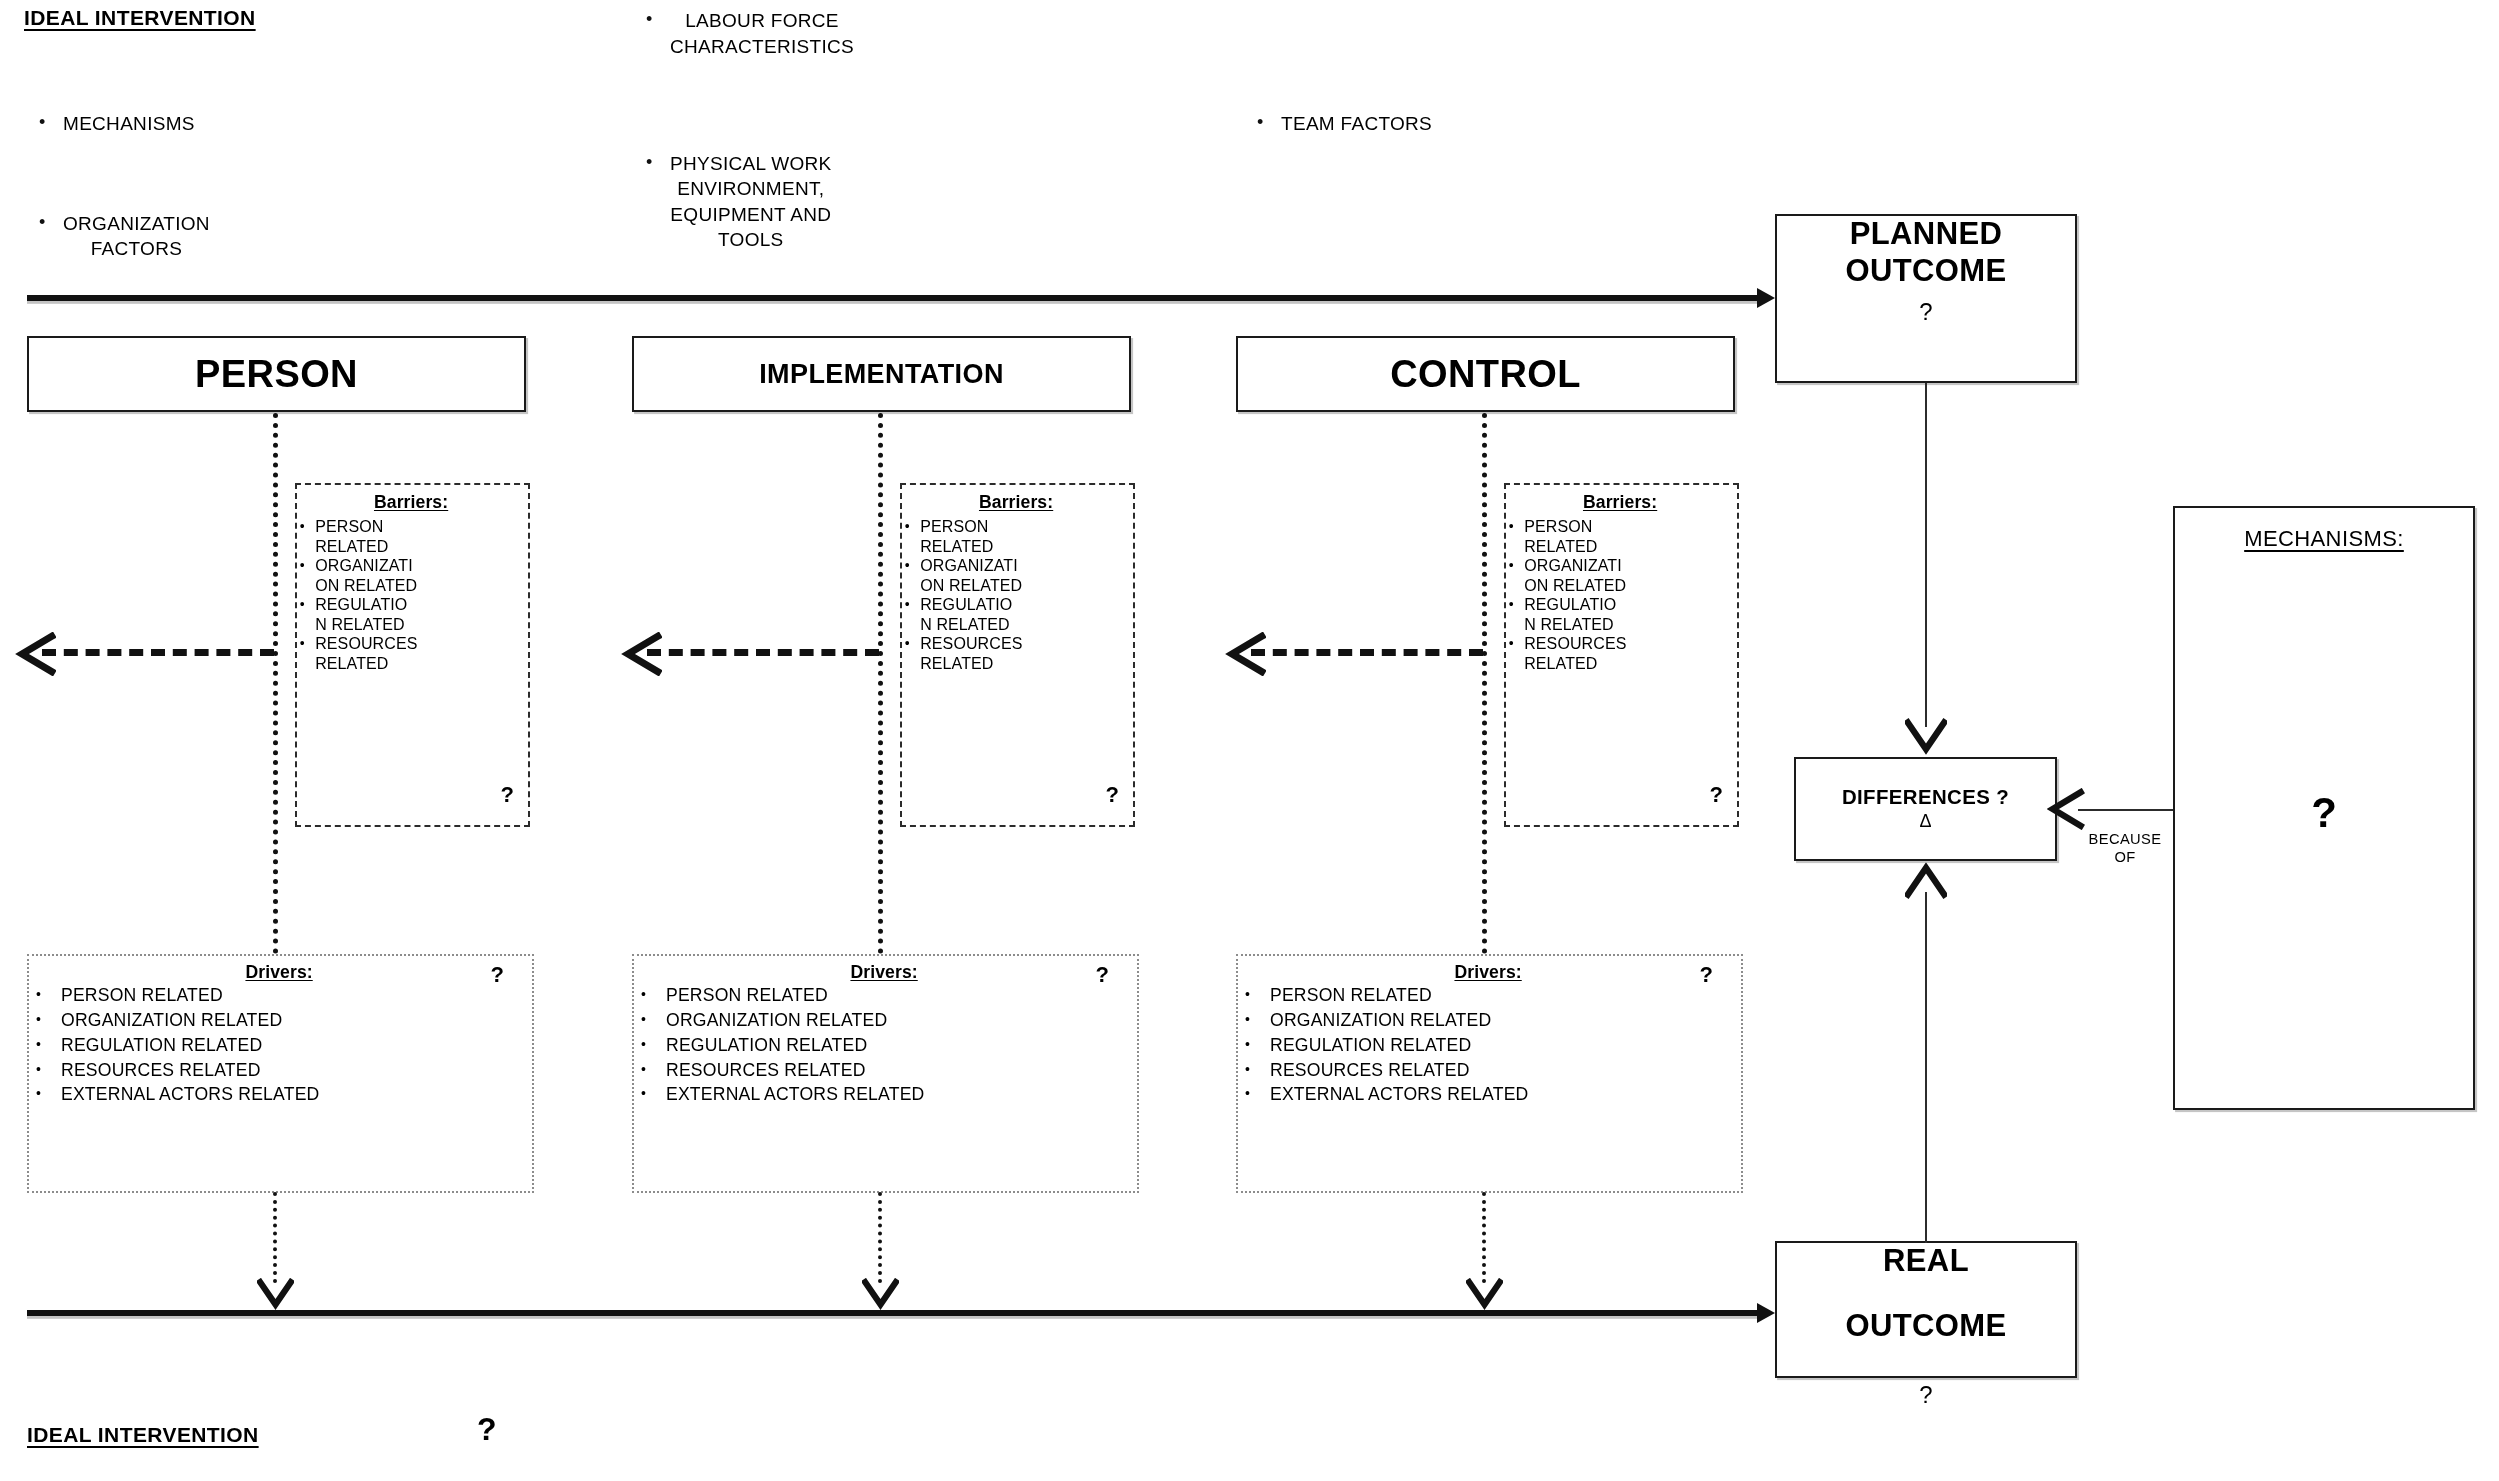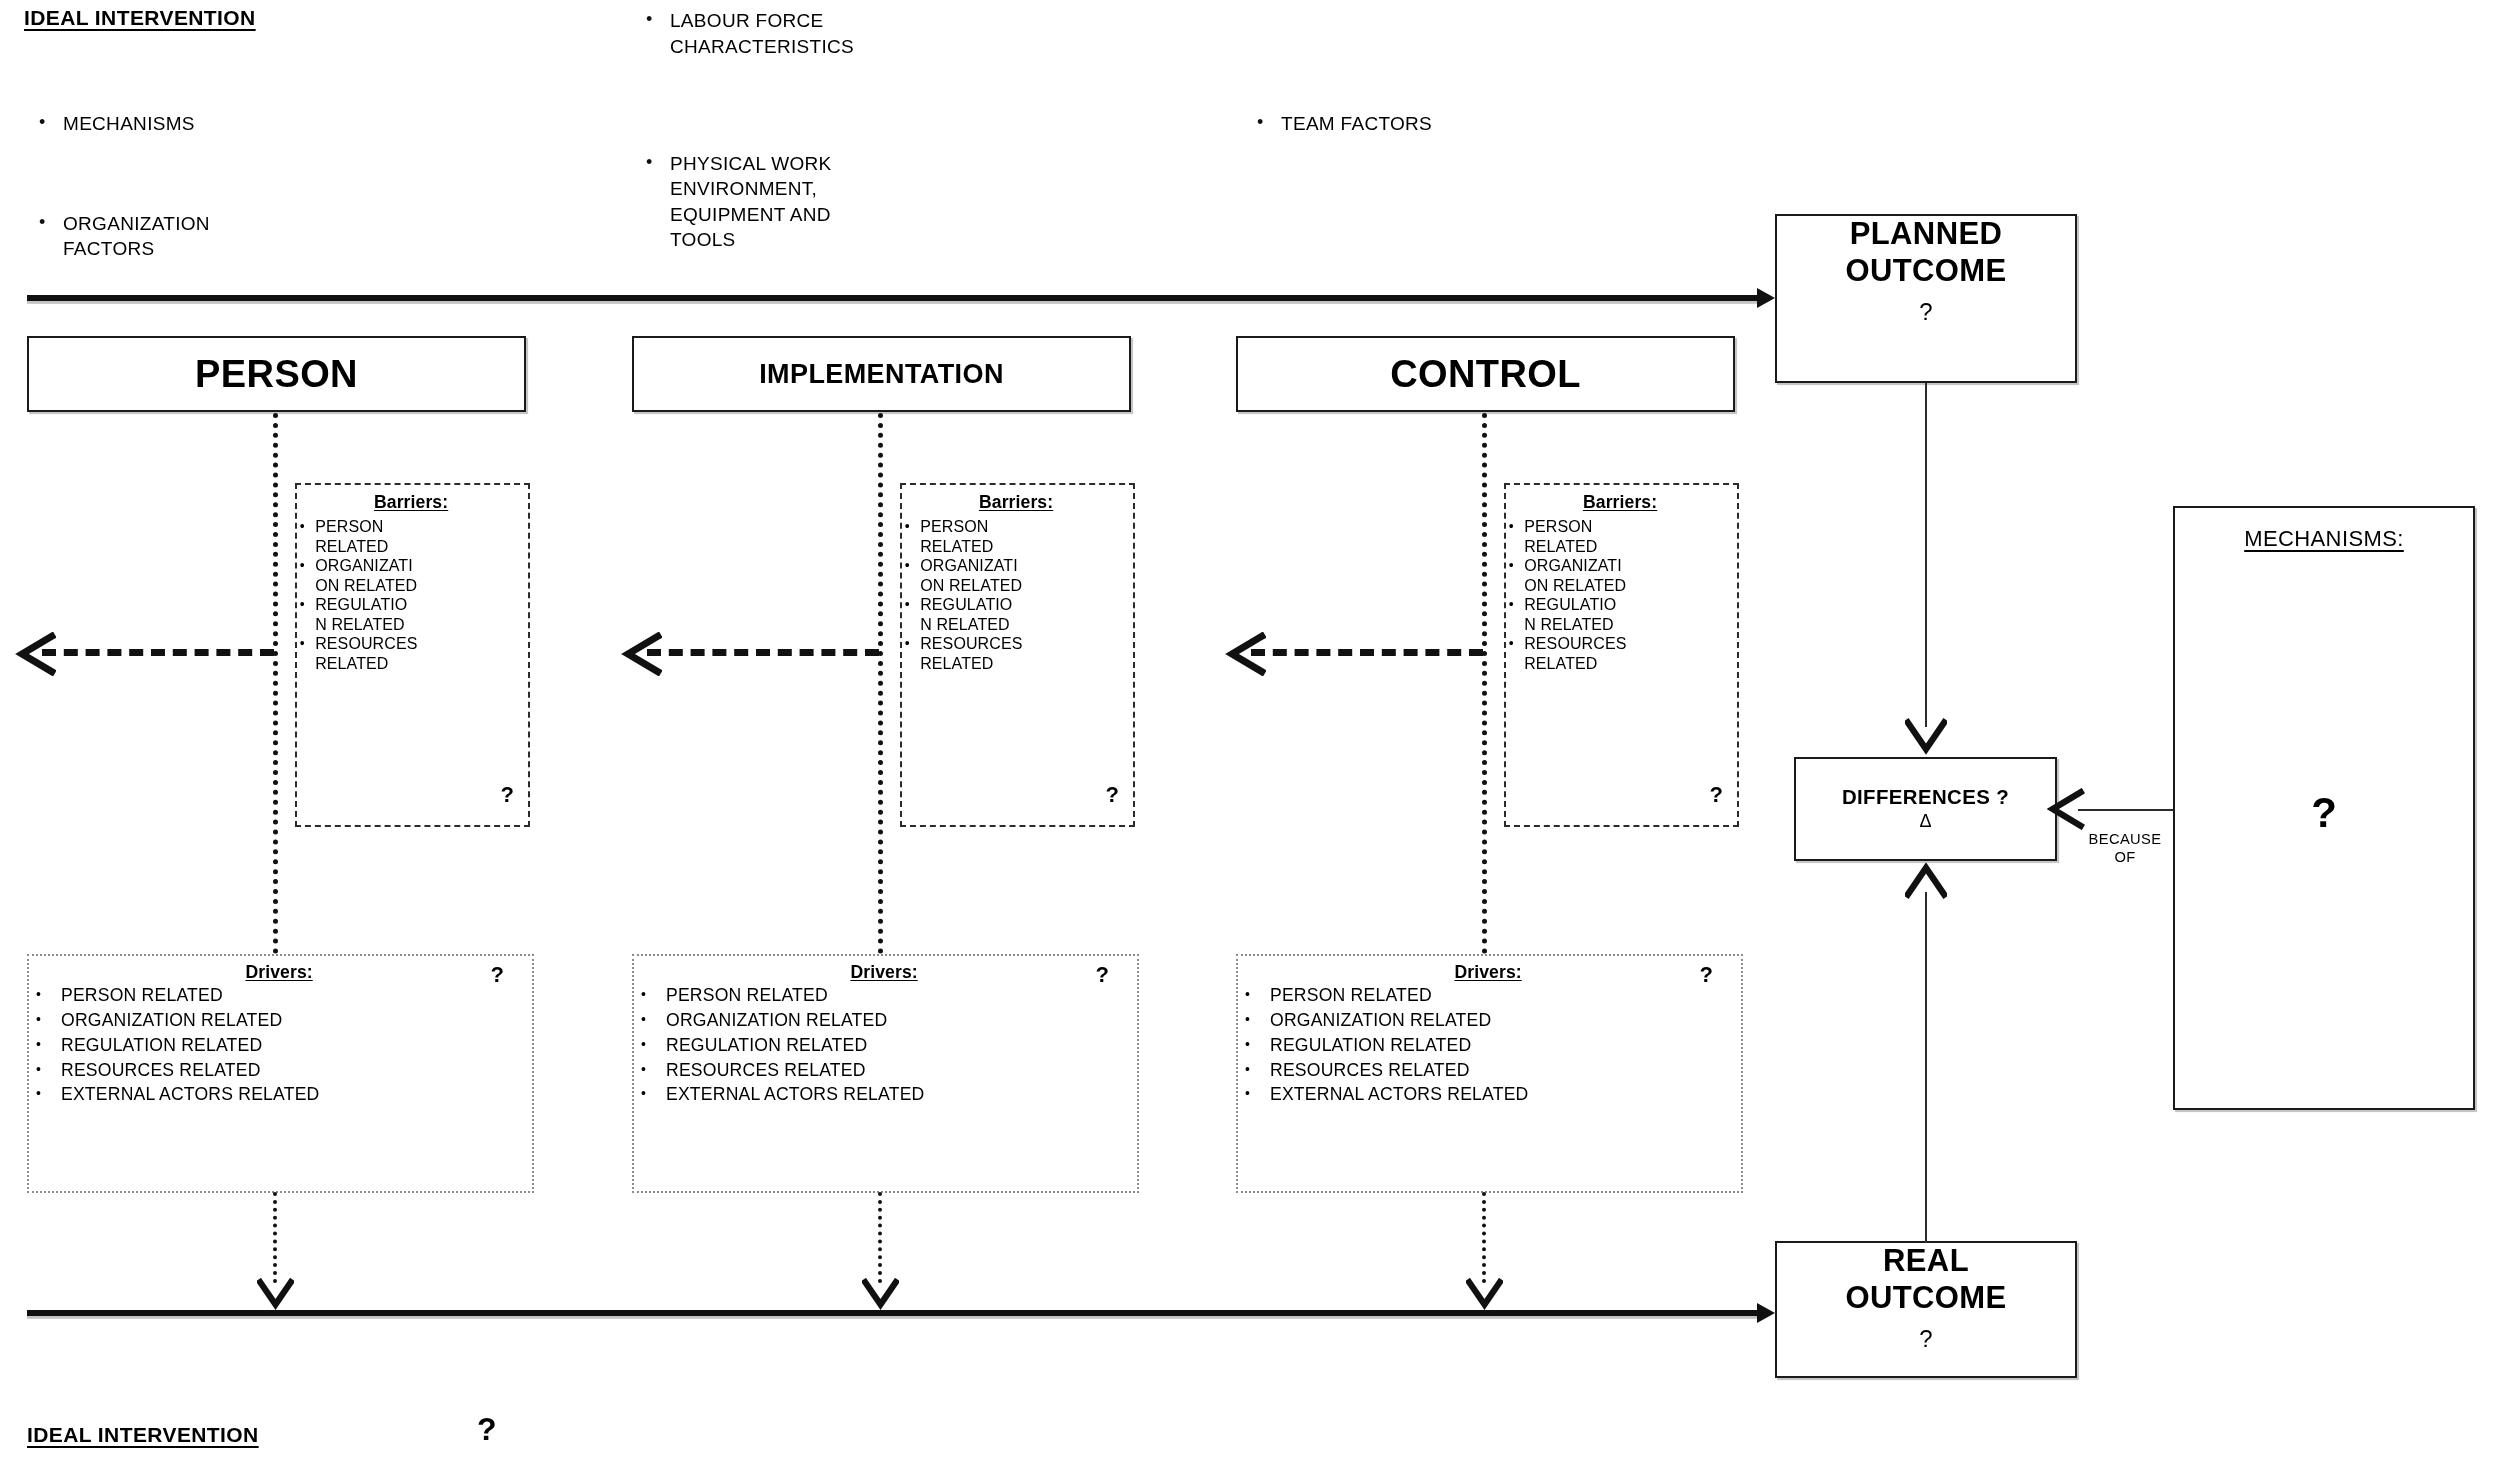--- a/index.html
+++ b/index.html
@@ -6,21 +6,21 @@
   body{font-family:"Liberation Sans","DejaVu Sans",sans-serif;color:#000;}
   #stage{position:relative;width:2500px;height:1482px;background:#fff;overflow:hidden;}
 
   .abs{position:absolute;}
 
   
   .hdr-underline{font-size:21px;font-weight:600;letter-spacing:0.4px;
                  text-decoration:underline;text-underline-offset:3.5px;white-space:nowrap;}
   .bullet-row{display:flex;align-items:flex-start;}
   .bullet-dot{width:24px;flex:0 0 24px;font-size:18px;line-height:1.28;color:#111;}
-  .bullet-txt{font-size:19px;line-height:1.33;letter-spacing:0.3px;white-space:pre-line;}
+  .bullet-txt{font-size:19px;line-height:1.33;letter-spacing:0.3px;white-space:pre-line;text-align:center;}
 
   
   .solidbox{border:2.1px solid #1a1a1a;background:#fff;box-sizing:border-box;
             box-shadow:2.1px 2.1px 0 rgba(150,150,150,.55);}
   .phase-title{font-size:38px;font-weight:700;letter-spacing:0.4px;
                display:flex;align-items:center;justify-content:center;height:100%;}
   .phase-title.small{font-size:27px;font-weight:700;}
 
   .outcome-box{display:flex;flex-direction:column;align-items:center;justify-content:flex-start;}
   .outcome-line{font-size:31px;font-weight:700;letter-spacing:0.4px;line-height:1.18;}
@@ -315,21 +315,21 @@
   <div class="abs vdot-thin" style="left:1482px;top:1192px;height:91px;"></div>
   <div class="abs chev-d" style="left:1466px;top:1278px;">
     <svg width="37" height="32" viewBox="0 0 52 46">
         <path d="M4 6 L26 38 L48 6" fill="none" stroke="#111" stroke-width="9" stroke-linecap="square"></path>
       </svg>
   </div>
 
   <div class="abs hline-thick" style="left:27px;top:1310px;width:1734px;"></div>
   <div class="abs arrow-r" style="left:1757px;top:1303px;"></div>
 
-  <div class="abs solidbox outcome-box" style="left:1775px;top:1241px;width:302px;height:137px;">
+  <div class="abs solidbox outcome-box" style="left:1775px;top:1241px;width:302px;height:137px;gap:28px;">
     <div class="outcome-line">REAL</div>
     <div class="outcome-line">OUTCOME</div>
     <div class="outcome-q">?</div>
   </div>
 
   <div class="abs vsolid" style="left:1925px;top:892px;height:351px;"></div>
   <div class="abs chev-u" style="left:1905px;top:862px;">
     <svg width="42" height="37" viewBox="0 0 60 52">
         <path d="M4 46 L30 8 L56 46" fill="none" stroke="#111" stroke-width="9" stroke-linecap="square"></path>
       </svg>

